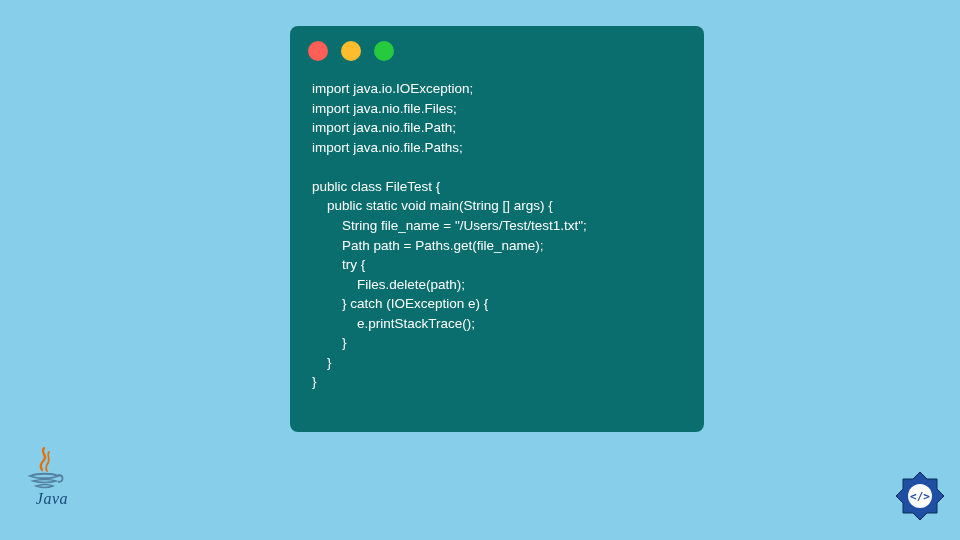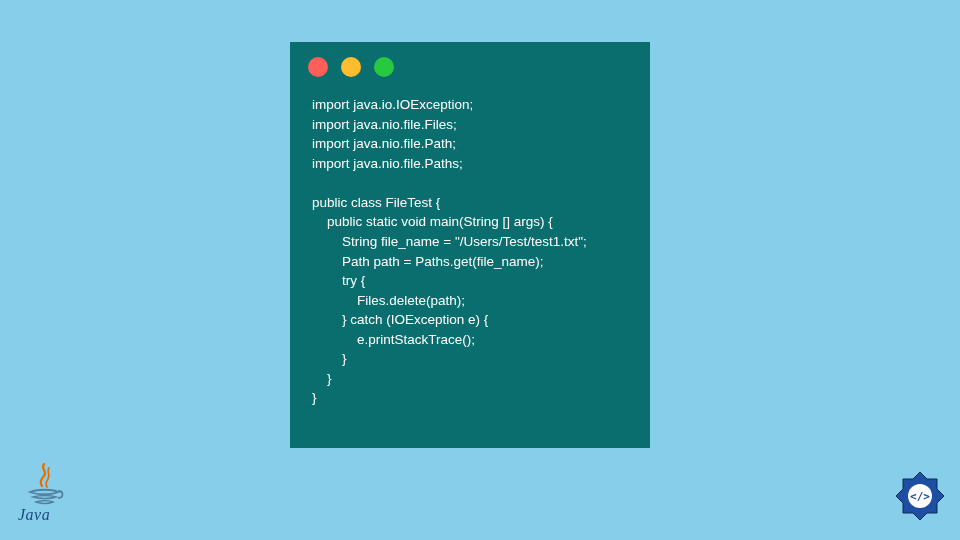--- a/index.html
+++ b/index.html
@@ -8,25 +8,24 @@
     height: 540px;
     background: #87ceeb;
     font-family: -apple-system, BlinkMacSystemFont, "Segoe UI", Arial, sans-serif;
     position: relative;
     overflow: hidden;
   }
   .code-window {
     position: absolute;
     left: 290px;
     top: 26px;
-    width: 360px;
+    width: 414px;
     height: 406px;
     background: #0b6e6e;
-    border-radius: 0;
-    margin-top: 16px;
+    border-radius: 8px;
   }
   .traffic-lights {
     display: flex;
     gap: 13px;
     padding: 15px 18px 8px 18px;
   }
   .dot {
     width: 20px;
     height: 20px;
     border-radius: 50%;
@@ -38,23 +37,23 @@
     color: #ffffff;
     font-size: 13.5px;
     line-height: 1.45;
     padding: 10px 22px 10px 22px;
     white-space: pre;
     font-family: -apple-system, BlinkMacSystemFont, "Segoe UI", Arial, sans-serif;
   }
   .java-logo {
     position: absolute;
     left: 18px;
-    bottom: 16px;
+    bottom: 32px;
     width: 50px;
-    text-align: left;
+    text-align: right;
   }
   .java-logo .cup { position: relative; height: 44px; }
   .java-text {
     font-family: Georgia, serif;
     font-style: italic;
     font-size: 16px;
     color: #1a4a7a;
     letter-spacing: 0.5px;
   }
   .delft {

